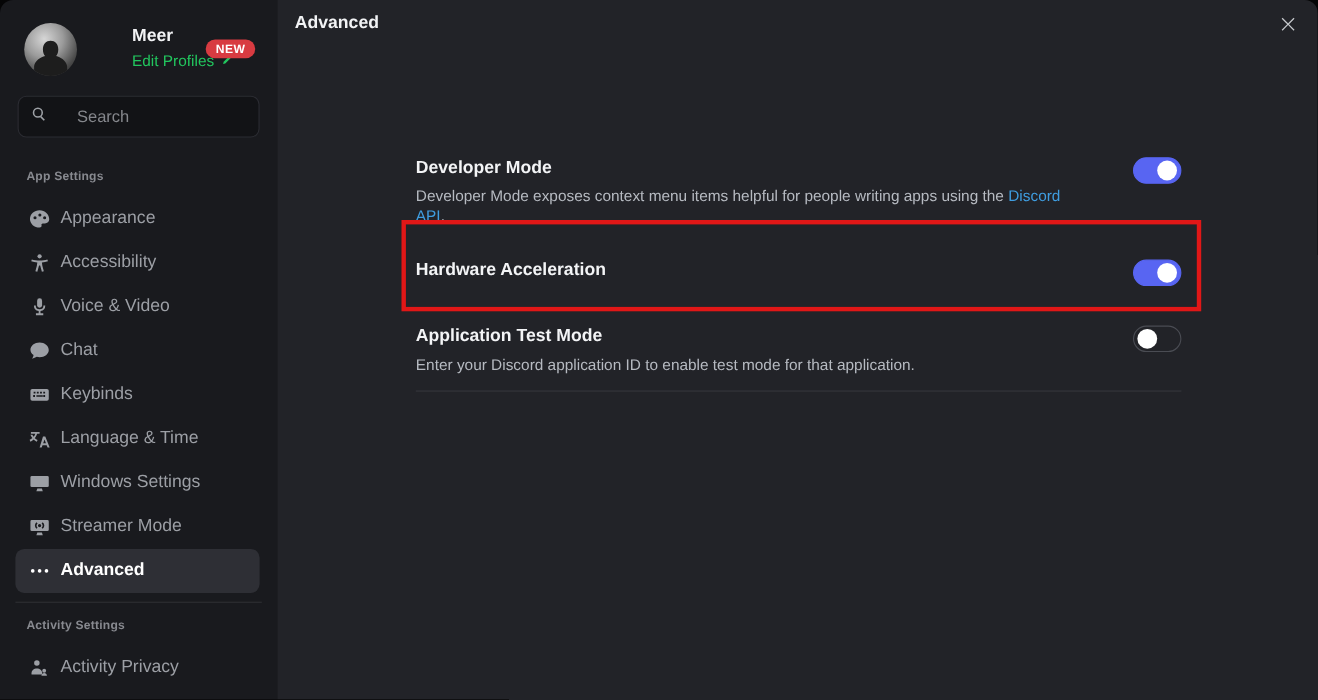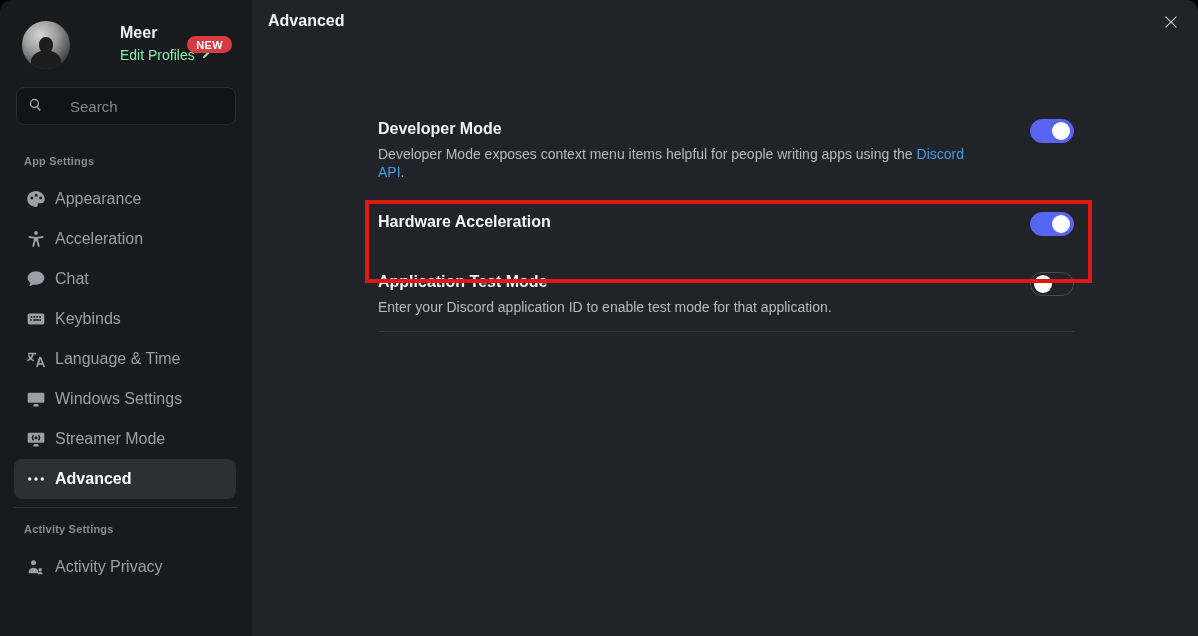--- a/index.html
+++ b/index.html
@@ -11,21 +11,21 @@
   
   .sidebar { width:252px; flex:0 0 252px; background:#191a1e; position:relative; }
 
   .user-card { position:relative; margin:21px 16px 0 22px; height:48px; }
   .avatar { position:absolute; left:0; top:0; width:48px; height:48px; border-radius:50%;
             background:radial-gradient(circle at 38% 30%, #d6d6d6 0%, #9b9b9b 38%, #4a4a4a 72%, #1c1c1c 100%);
             overflow:hidden; }
   .avatar svg { position:absolute; left:0; bottom:-2px; }
   .user-meta { margin-left:98px; padding-top:3px; }
   .user-name { font-size:16px; font-weight:700; color:#f2f3f5; }
-  .user-edit { margin-top:4px; font-size:14px; color:#86efac; display:flex; align-items:center; gap:6px; cursor:pointer;text-align:right; }
+  .user-edit { margin-top:4px; font-size:14px; color:#22c55e; display:flex; align-items:center; gap:6px; cursor:pointer;text-align:right; }
   .new-badge { position:absolute; right:4px; top:15px; background:#d83b41; color:#fff;
                font-size:11px; font-weight:700; letter-spacing:.4px; padding:3px 9px 2px;
                border-radius:10px; }
 
   .search { margin:18px 16px 0; height:38px; background:#121316; border:1px solid #2b2c32;
             border-radius:8px; display:flex; align-items:center; padding:0 10px; gap:26px; }
   .search input { flex:1; background:transparent; border:none; outline:none;
                   font-size:15px; color:#dcdee1; font-family:inherit; }
   .search input::placeholder { color:#85878c; }
   .search svg { color:#9da1a6; flex:0 0 auto; }
@@ -41,21 +41,21 @@
   .nav-item.on { background:#2e2f35; color:#ffffff; font-weight:700; }
   .side-divider { height:1px; background:#2e2f34; margin:8px 14px; }
 
   
   .main { flex:1; background:#222328; position:relative; }
   .page-title { position:absolute; left:16px; top:12px; font-size:16px; font-weight:700; color:#f2f3f5; }
   .close-btn { position:absolute; right:12px; top:8px; width:30px; height:30px;
                background:none; border:none; color:#c3c6ca; cursor:pointer;
                display:flex; align-items:center; justify-content:center; }
 
-  .rows { position:absolute; left:126px; top:120px; width:696px; }
+  .rows { position:absolute; left:126px; top:144px; width:696px; }
   .setting { position:relative; padding-right:100px; }
   .setting.s1 { margin-bottom:32px; }
   .setting.s2 { margin-bottom:42px; }
   .setting-title { font-size:16px; font-weight:700; color:#f3f4f6; margin-bottom:7px; }
   .setting-desc { font-size:14px; color:#b6bac1; line-height:18px; max-width:586px; }
   .setting-desc a { color:#3f9de0; text-decoration:none; cursor:pointer; }
   .main-divider { height:1px; background:#35373d; margin-top:15px; }
 
   .toggle { position:absolute; right:0; top:-1px; width:44px; height:24px; border-radius:12px;
             background:#222328; border:1px solid #4a4c53; cursor:pointer; }
@@ -115,23 +115,32 @@
       <span>Appearance</span>
     </div>
 
     <div class="nav-item">
       <span class="icon">
         <svg width="20" height="20" viewBox="0 0 24 24" fill="currentColor">
             <circle cx="12" cy="4.8" r="2.3"></circle>
             <path d="M3.5 8.2c2.6.8 5.4 1.3 8.5 1.3s5.9-.5 8.5-1.3l.6 2c-2.1.7-4.3 1.1-6.6 1.3l.5 3.5 1.6 6-2.1.6-1.9-6.9h-1.2l-1.9 6.9-2.1-.6 1.6-6 .5-3.5c-2.3-.2-4.5-.6-6.6-1.3l.6-2z"></path>
           </svg>
       </span>
-      <span>Acceleration</span>
-    </div>
-
+      <span>Accessibility</span>
+    </div>
+
+    <div class="nav-item">
+      <span class="icon">
+        <svg width="20" height="20" viewBox="0 0 24 24" fill="currentColor">
+            <rect x="9.3" y="2.5" width="5.4" height="10.5" rx="2.7"></rect>
+            <path d="M5.8 10.5h2a4.2 4.2 0 0 0 8.4 0h2a6.2 6.2 0 0 1-5.2 6.1v2.4h3v2H8v-2h3v-2.4a6.2 6.2 0 0 1-5.2-6.1z"></path>
+          </svg>
+      </span>
+      <span>Voice &amp; Video</span>
+    </div>
 
     <div class="nav-item">
       <span class="icon">
         <svg width="20" height="20" viewBox="0 0 24 24" fill="currentColor">
             <path d="M12 2.8c-5.5 0-10 3.5-10 7.9 0 2.4 1.3 4.5 3.4 5.9-.1 1.2-.6 2.6-1.6 3.9 1.9-.3 3.8-1.1 5.1-2 1 .2 2 .3 3.1.3 5.5 0 10-3.5 10-7.9S17.5 2.8 12 2.8z"></path>
           </svg>
       </span>
       <span>Chat</span>
     </div>
 

